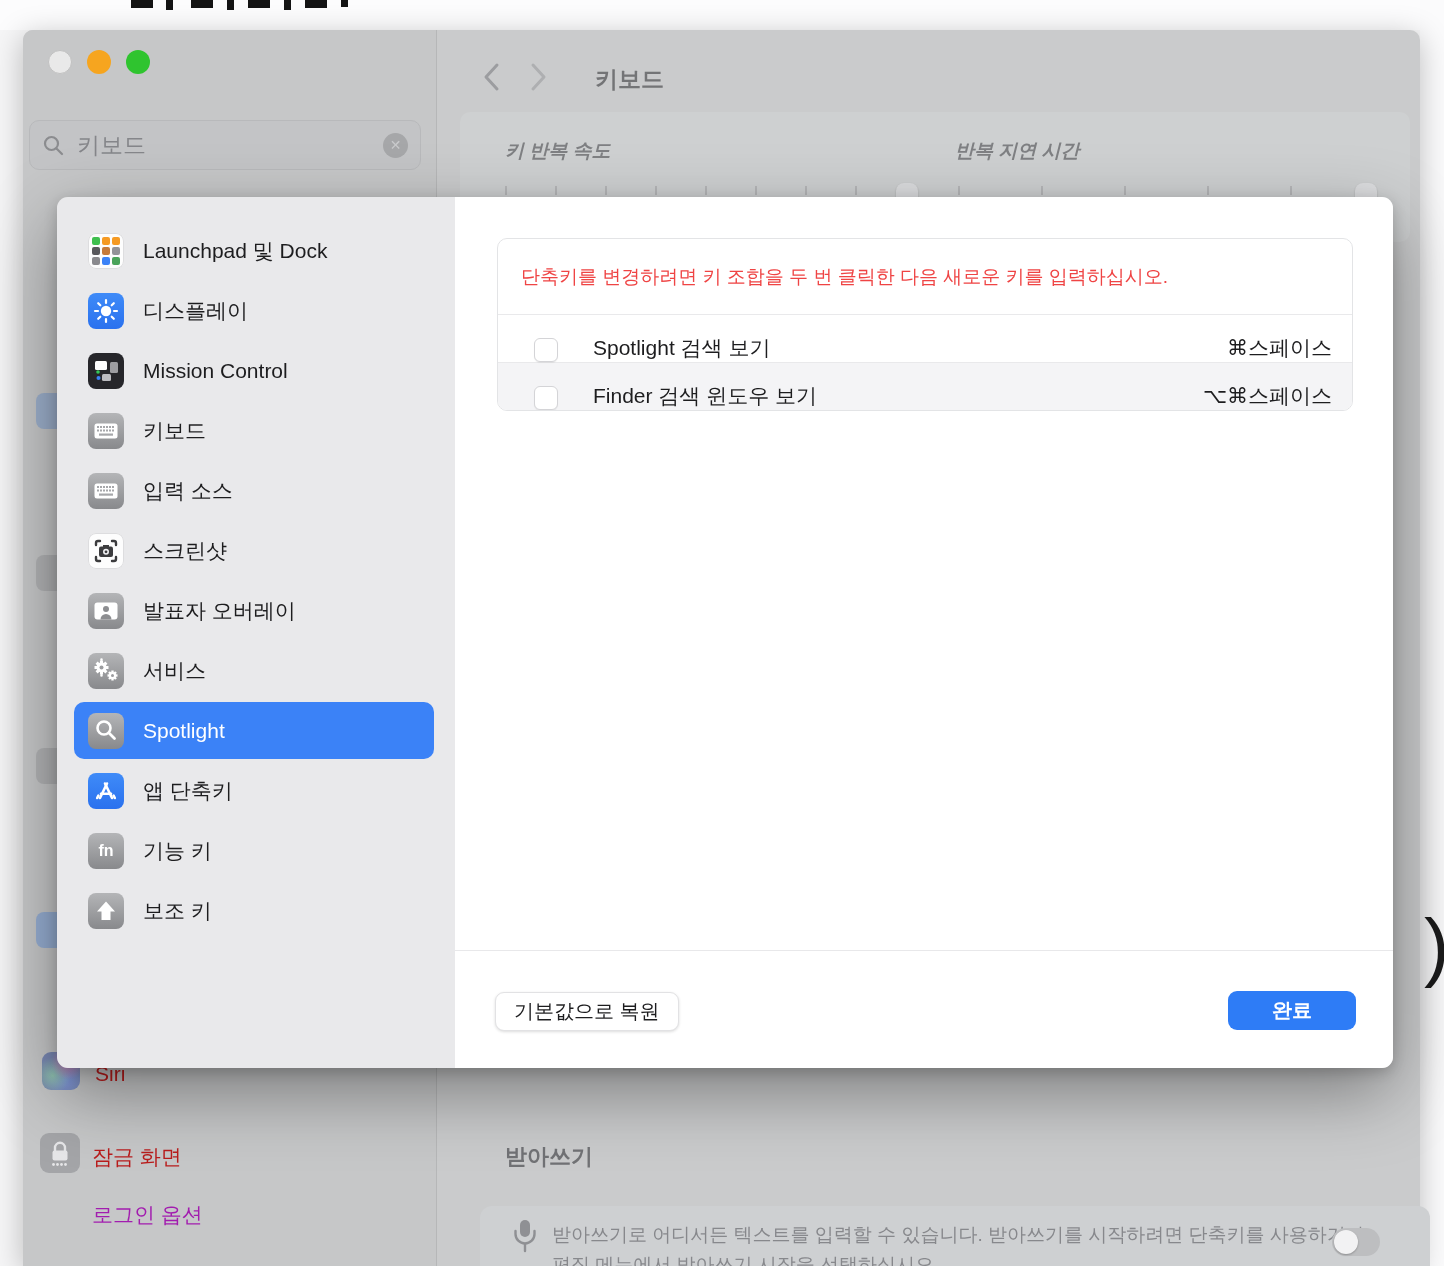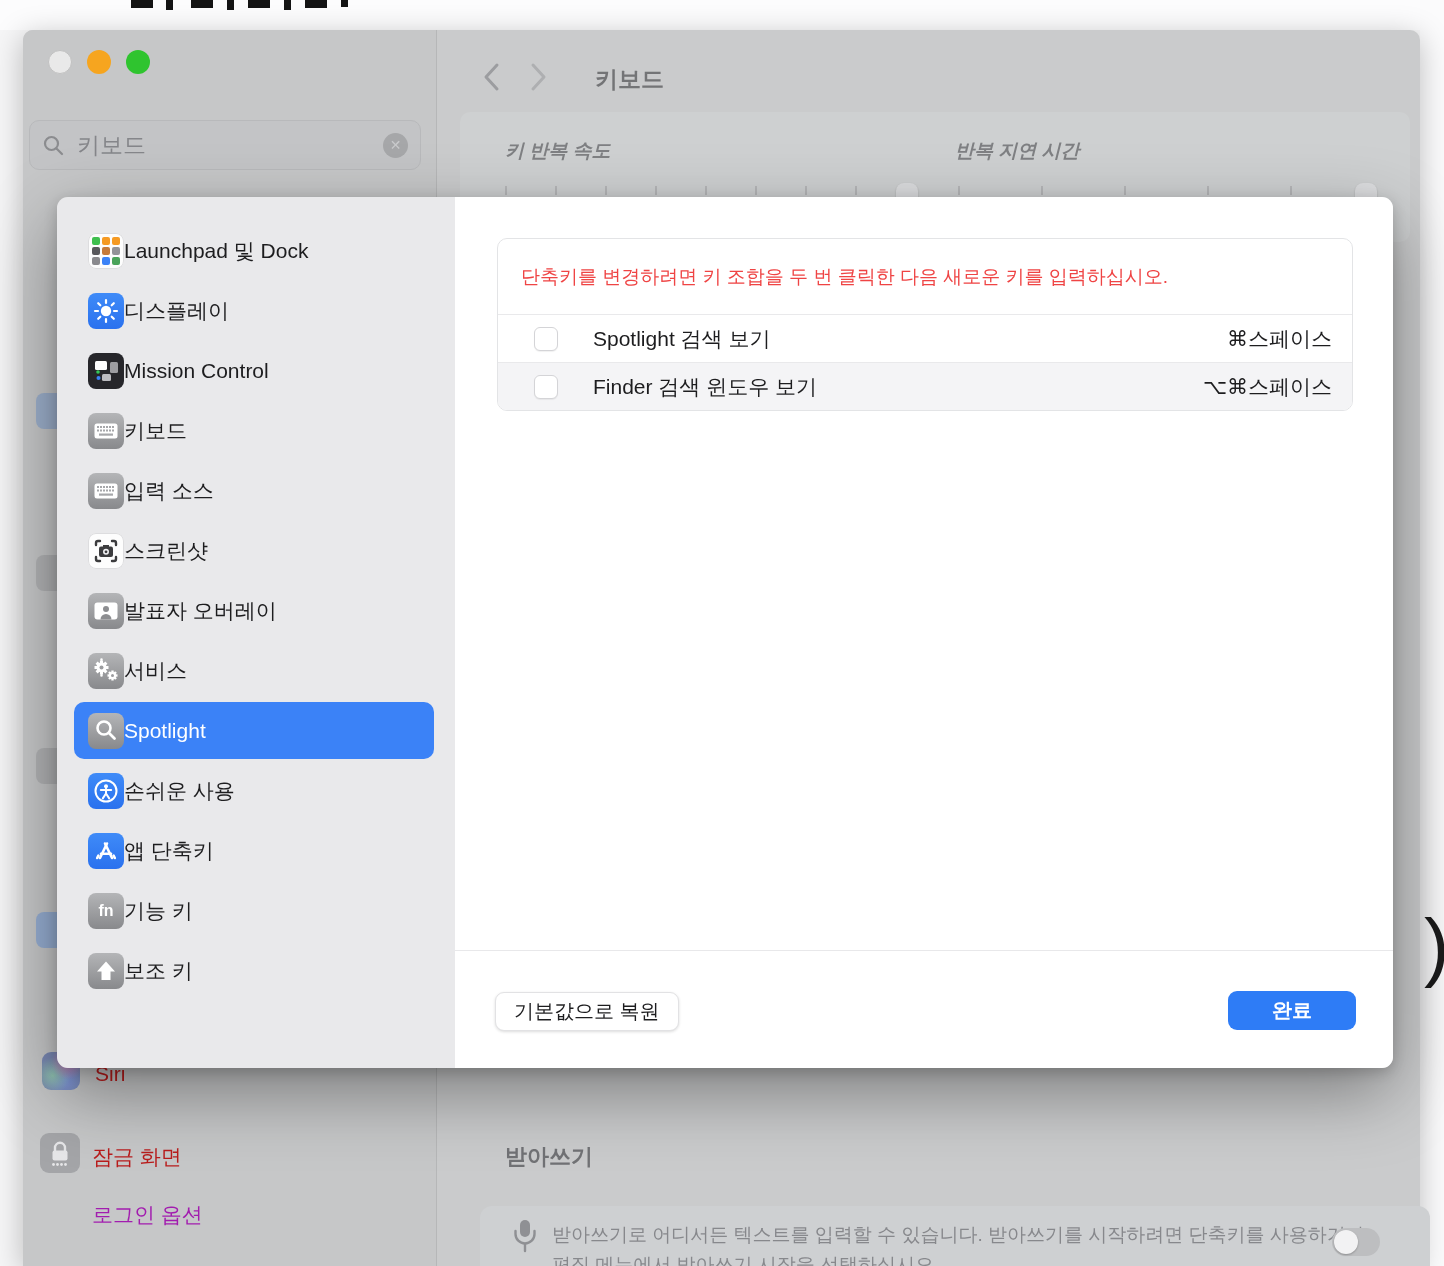--- a/index.html
+++ b/index.html
@@ -64,41 +64,41 @@
   .toggle { position:absolute; left:852px; top:22px; width:48px; height:28px; border-radius:14px;
     background:#bdbec0; }
   .toggle .tknob { position:absolute; left:2px; top:2px; width:24px; height:24px; border-radius:50%;
     background:#f2f2f3; box-shadow:0 1px 2px rgba(0,0,0,.25); }
 
   
   .modal { position:absolute; left:57px; top:197px; width:1336px; height:871px; border-radius:11px;
     overflow:hidden; display:flex; box-shadow:0 25px 70px rgba(0,0,0,.38), 0 4px 14px rgba(0,0,0,.18); }
   .m-sidebar { width:398px; background:#e9e9eb; padding-top:25px; flex:0 0 auto; }
   .m-item { height:57px; margin:0 21px 3px 17px; padding-left:14px; border-radius:10px;
-    display:flex; align-items:center; }
+    display:flex; align-items:center; gap:19px; }
   .m-item .label { font-size:21px; color:#1d1d1f; white-space:nowrap; }
   .m-item.selected { background:#3b82f7; }
   .m-item.selected .label { color:#ffffff; font-weight:500; }
 
   .app-icon { width:36px; height:36px; border-radius:8px; flex:0 0 auto; position:relative;
     display:flex; align-items:center; justify-content:center; }
   .ic-white { background:#fdfdfd; box-shadow:inset 0 0 0 1px #dddddf; }
   .ic-blue { background:linear-gradient(#3f8bf8,#2a71ee); }
   .ic-grey { background:linear-gradient(#b4b5b7,#88898c); }
   .ic-dark { background:#26262a; }
   .lp-grid { display:grid; grid-template-columns:repeat(3,8px); grid-template-rows:repeat(3,8px); gap:2px; }
   .lp-grid i { border-radius:2px; }
   .fn-text { color:#fff; font-size:16px; font-weight:600; }
 
   
   .m-panel { flex:1; background:#ffffff; position:relative; }
   .sc-card { position:absolute; left:42px; top:41px; width:856px; border:1px solid #e3e4e6;
     border-radius:10px; overflow:hidden; background:#fff; }
   .sc-instruction { padding:25px 23px 24px 23px; font-size:19px; color:#ef4444; }
-  .sc-row { height:48px; display:flex; align-items:center; border-top:1px solid #e9e9eb; }
+  .sc-row { height:48px; display:flex; align-items:flex-end; border-top:1px solid #e9e9eb; }
   .sc-row.alt { background:#f4f4f6; }
   .checkbox { width:24px; height:24px; margin-left:36px; background:#fff; border:1px solid #d4d4d7;
     border-radius:6px; box-shadow:0 1px 1px rgba(0,0,0,.06); flex:0 0 auto; }
   .sc-label { font-size:21px; color:#1d1d1f; margin-left:35px; }
   .sc-key { margin-left:auto; margin-right:20px; font-size:21px; color:#1d1d1f; }
 
   .footer-sep { position:absolute; left:0; right:0; top:753px; height:1px; background:#e8e8ea; }
   .restore-btn { position:absolute; left:40px; top:795px; height:39px; padding:0 18px;
     background:#ffffff; border:1px solid #e2e2e4; border-radius:9px;
     box-shadow:0 1px 3px rgba(0,0,0,.14); font-size:20px; color:#1d1d1f;
@@ -363,35 +363,20 @@
     <div class="m-item selected">
       <span class="app-icon ic-grey">
         <svg width="36" height="36" viewBox="0 0 36 36">
           <circle cx="16" cy="15" r="6.5" fill="none" stroke="#fff" stroke-width="2.6"></circle>
           <line x1="21" y1="20" x2="26.5" y2="25.5" stroke="#fff" stroke-width="2.8" stroke-linecap="round"></line>
         </svg>
       </span>
       <span class="label">Spotlight</span>
     </div>
 
-    <div class="m-item">
-      <span class="app-icon ic-blue">
-        <svg width="36" height="36" viewBox="0 0 36 36">
-          <circle cx="18" cy="18" r="10.5" fill="none" stroke="#fff" stroke-width="2"></circle>
-          <circle cx="18" cy="13.2" r="2" fill="#fff"></circle>
-          <g stroke="#fff" stroke-width="2" stroke-linecap="round">
-            <line x1="12.8" y1="17" x2="23.2" y2="17"></line>
-            <line x1="18" y1="15.5" x2="18" y2="20.5"></line>
-            <line x1="18" y1="20.5" x2="14.8" y2="25.4"></line>
-            <line x1="18" y1="20.5" x2="21.2" y2="25.4"></line>
-          </g>
-        </svg>
-      </span>
-      <span class="label">손쉬운 사용</span>
-    </div>
 
     <div class="m-item">
       <span class="app-icon ic-blue">
         <svg width="36" height="36" viewBox="0 0 36 36">
           <g stroke="#fff" stroke-width="2.6" stroke-linecap="round">
             <line x1="12" y1="25" x2="19" y2="10.5"></line>
             <line x1="24" y1="25" x2="17" y2="10.5"></line>
             <line x1="13" y1="20.8" x2="23" y2="20.8"></line>
             <line x1="9.2" y1="25" x2="10.4" y2="22.6"></line>
             <line x1="26.8" y1="25" x2="25.6" y2="22.6"></line>

